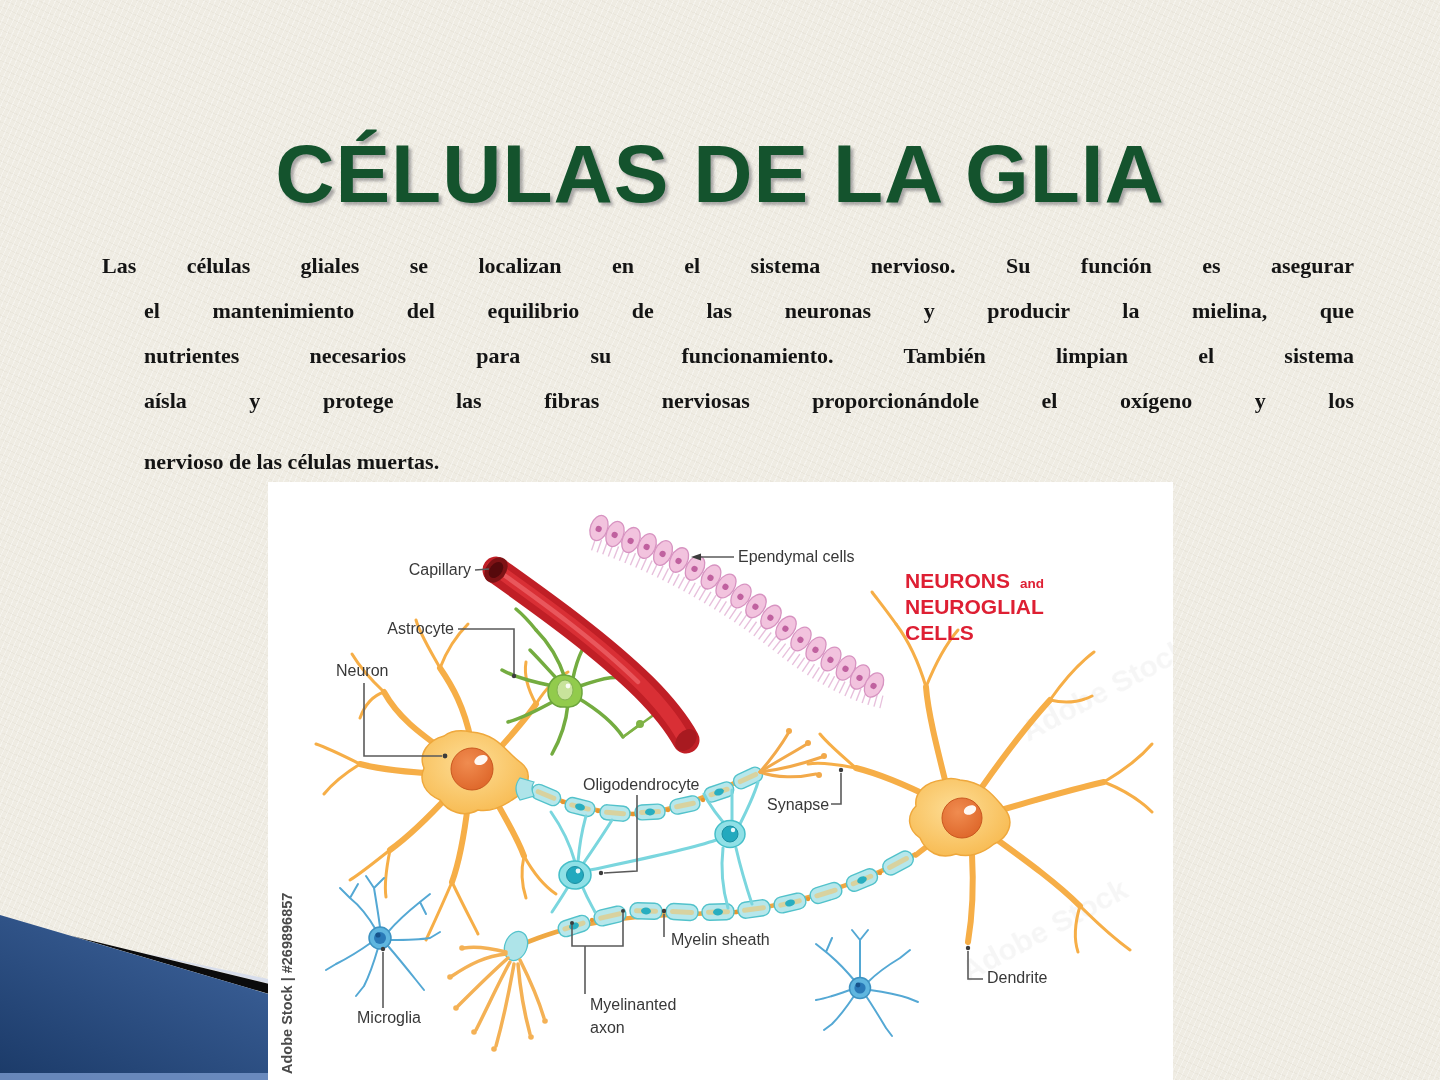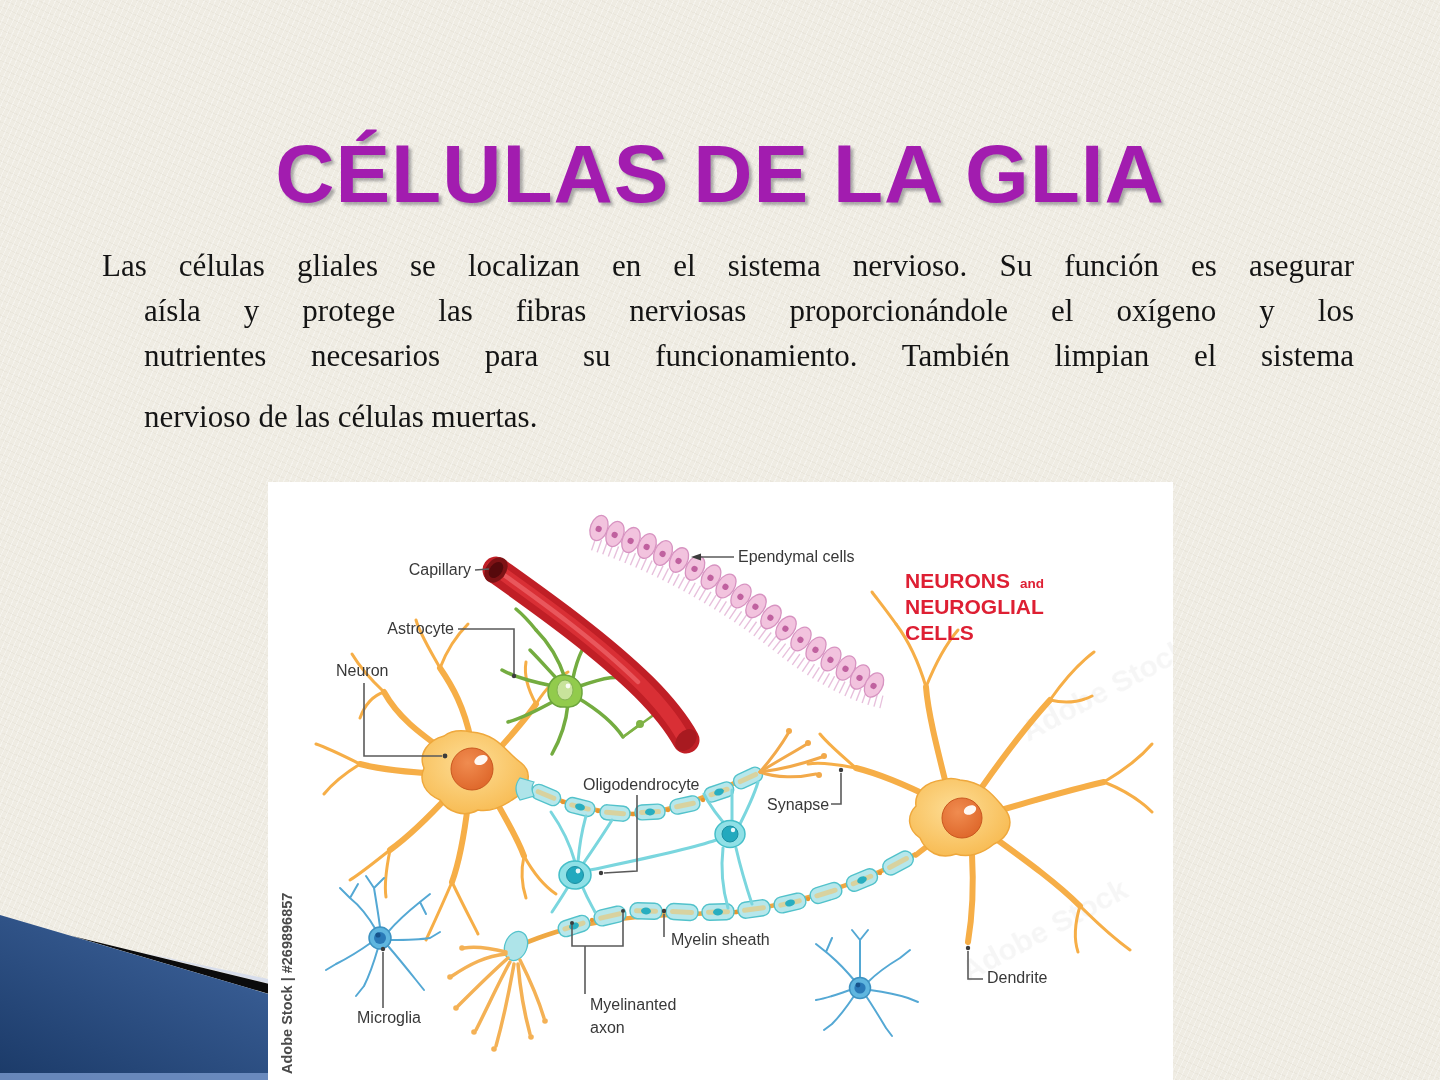--- a/index.html
+++ b/index.html
@@ -7,27 +7,27 @@
     width:1440px;height:1080px;position:relative;overflow:hidden;
     background-color:#EFECE3;
     background-image:
       repeating-linear-gradient(115deg, rgba(255,255,255,0.35) 0 1px, rgba(0,0,0,0) 1px 5px),
       repeating-linear-gradient(25deg, rgba(210,204,190,0.18) 0 1px, rgba(0,0,0,0) 1px 7px);
     font-family:"Liberation Sans", sans-serif;
   }
   .slide-title{
     position:absolute;top:78px;left:0;width:100%;
     text-align:center;font-weight:bold;font-size:82px;line-height:1;
-    color:#a21caf;letter-spacing:1px;
+    color:#14532d;letter-spacing:1px;
     text-shadow:3px 3px 3px rgba(50,50,60,0.38);
     font-family:"Liberation Sans", sans-serif;
   }
   .body-text{
     position:absolute;left:102px;top:243px;width:1252px;
-    font-family:"Liberation Serif", serif;font-size:31px;line-height:45px;color:#141414;
+    font-family:"Liberation Serif", serif;font-size:22px;line-height:45px;color:#141414;font-weight:bold;
   }
   .bt-line{text-align:justify;text-align-last:justify;}
   .bt-line.indent{padding-left:42px;}
   .bt-line.last{text-align:left;text-align-last:left;margin-top:16px;}
   .corner-swoosh{position:absolute;left:0;top:860px;width:700px;height:220px;}
   .figure-image{
     position:absolute;left:268px;top:482px;width:905px;height:598px;
     background:#FFFFFF;
   }
   .figure-image svg{display:block;}
@@ -47,22 +47,23 @@
   <polygon points="140,92 749,220 663,220" fill="#D8DEEC"></polygon>
   <polygon points="72,76 663,220 561,220" fill="#0B0B0C"></polygon>
   <polygon points="0,55 561,220 0,220" fill="url(#blueGrad)"></polygon>
   <rect x="0" y="213" width="280" height="7" fill="#7494C8" opacity="0.85"></rect>
 </svg>
 
 <h1 class="slide-title">CÉLULAS DE LA GLIA</h1>
 
 <div class="body-text">
   <div class="bt-line">Las células gliales se localizan en el sistema nervioso. Su función es asegurar</div>
+  <div class="bt-line indent">el mantenimiento del equilibrio de las neuronas y producir la mielina, que</div>
+  <div class="bt-line indent">nutrientes necesarios para su funcionamiento. También limpian el sistema</div>
   <div class="bt-line indent">aísla y protege las fibras nerviosas proporcionándole el oxígeno y los</div>
-  <div class="bt-line indent">nutrientes necesarios para su funcionamiento. También limpian el sistema</div>
   <div class="bt-line indent last">nervioso de las células muertas.</div>
 </div>
 
 <div class="figure-image">
 <svg width="905" height="598" viewBox="0 0 905 598">
   <defs>
     <radialGradient id="somaGrad" cx="0.45" cy="0.4" r="0.8">
       <stop offset="0" stop-color="#FDDD95"></stop>
           <stop offset="1" stop-color="#F6B241"></stop>
     </radialGradient>

